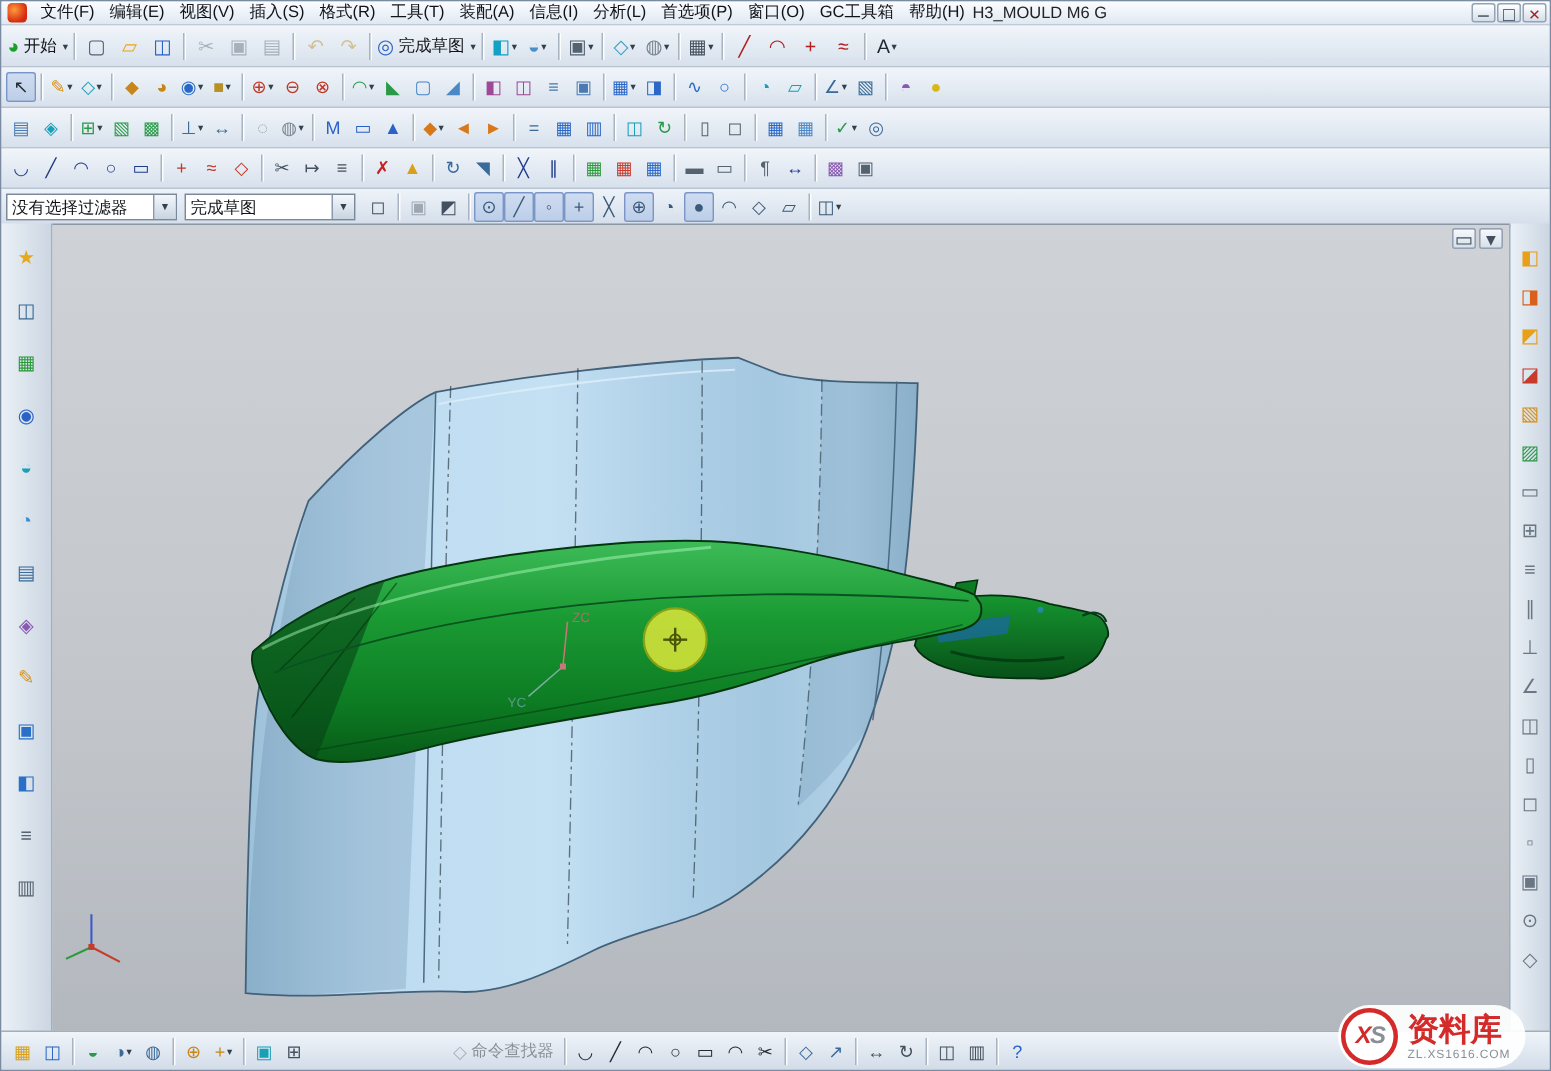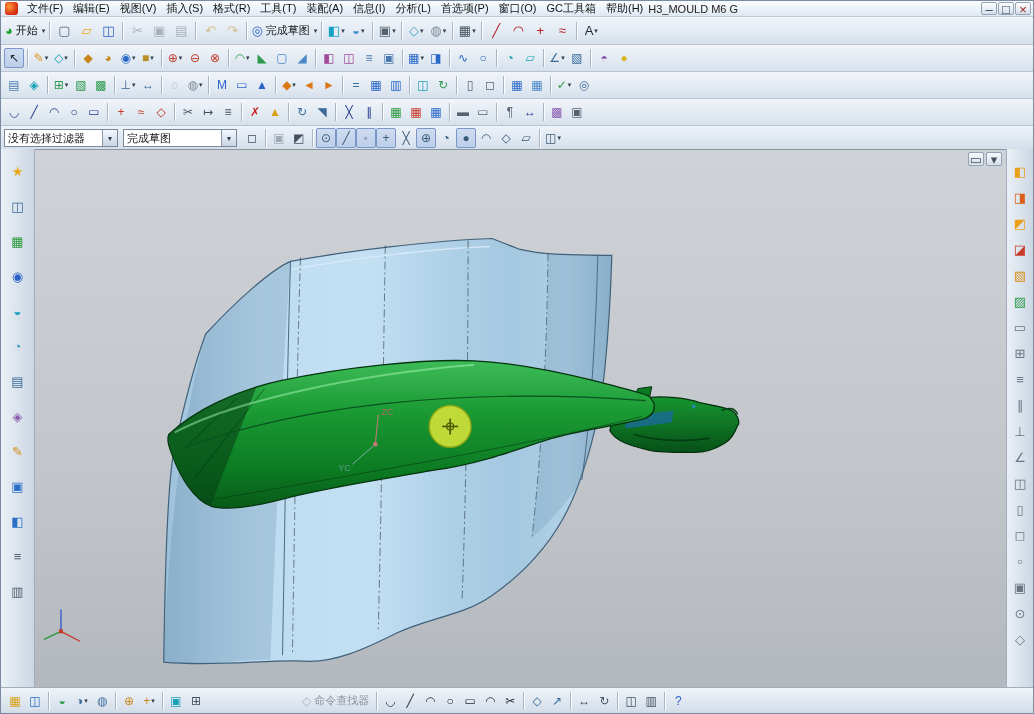--- a/index.html
+++ b/index.html
@@ -811,14 +811,23 @@
       </span>
       <span class="ticon">
         <span class="glyph" style="color: rgb(68, 80, 94);">▥</span>
       </span>
       <span class="tsep"></span>
       <span class="ticon">
         <span class="glyph" style="color: rgb(42, 98, 200);">?</span>
       </span>
     </div>
 
+  <div class="watermark">
+    <div class="wm-logo">
+      <span class="wm-x">XS</span>
+    </div>
+    <div class="wm-text">
+      <div class="wm-brand">资料库</div>
+      <div class="wm-domain">ZL.XS1616.COM</div>
+    </div>
+  </div>
 
 </div>
 
 </body></html>

